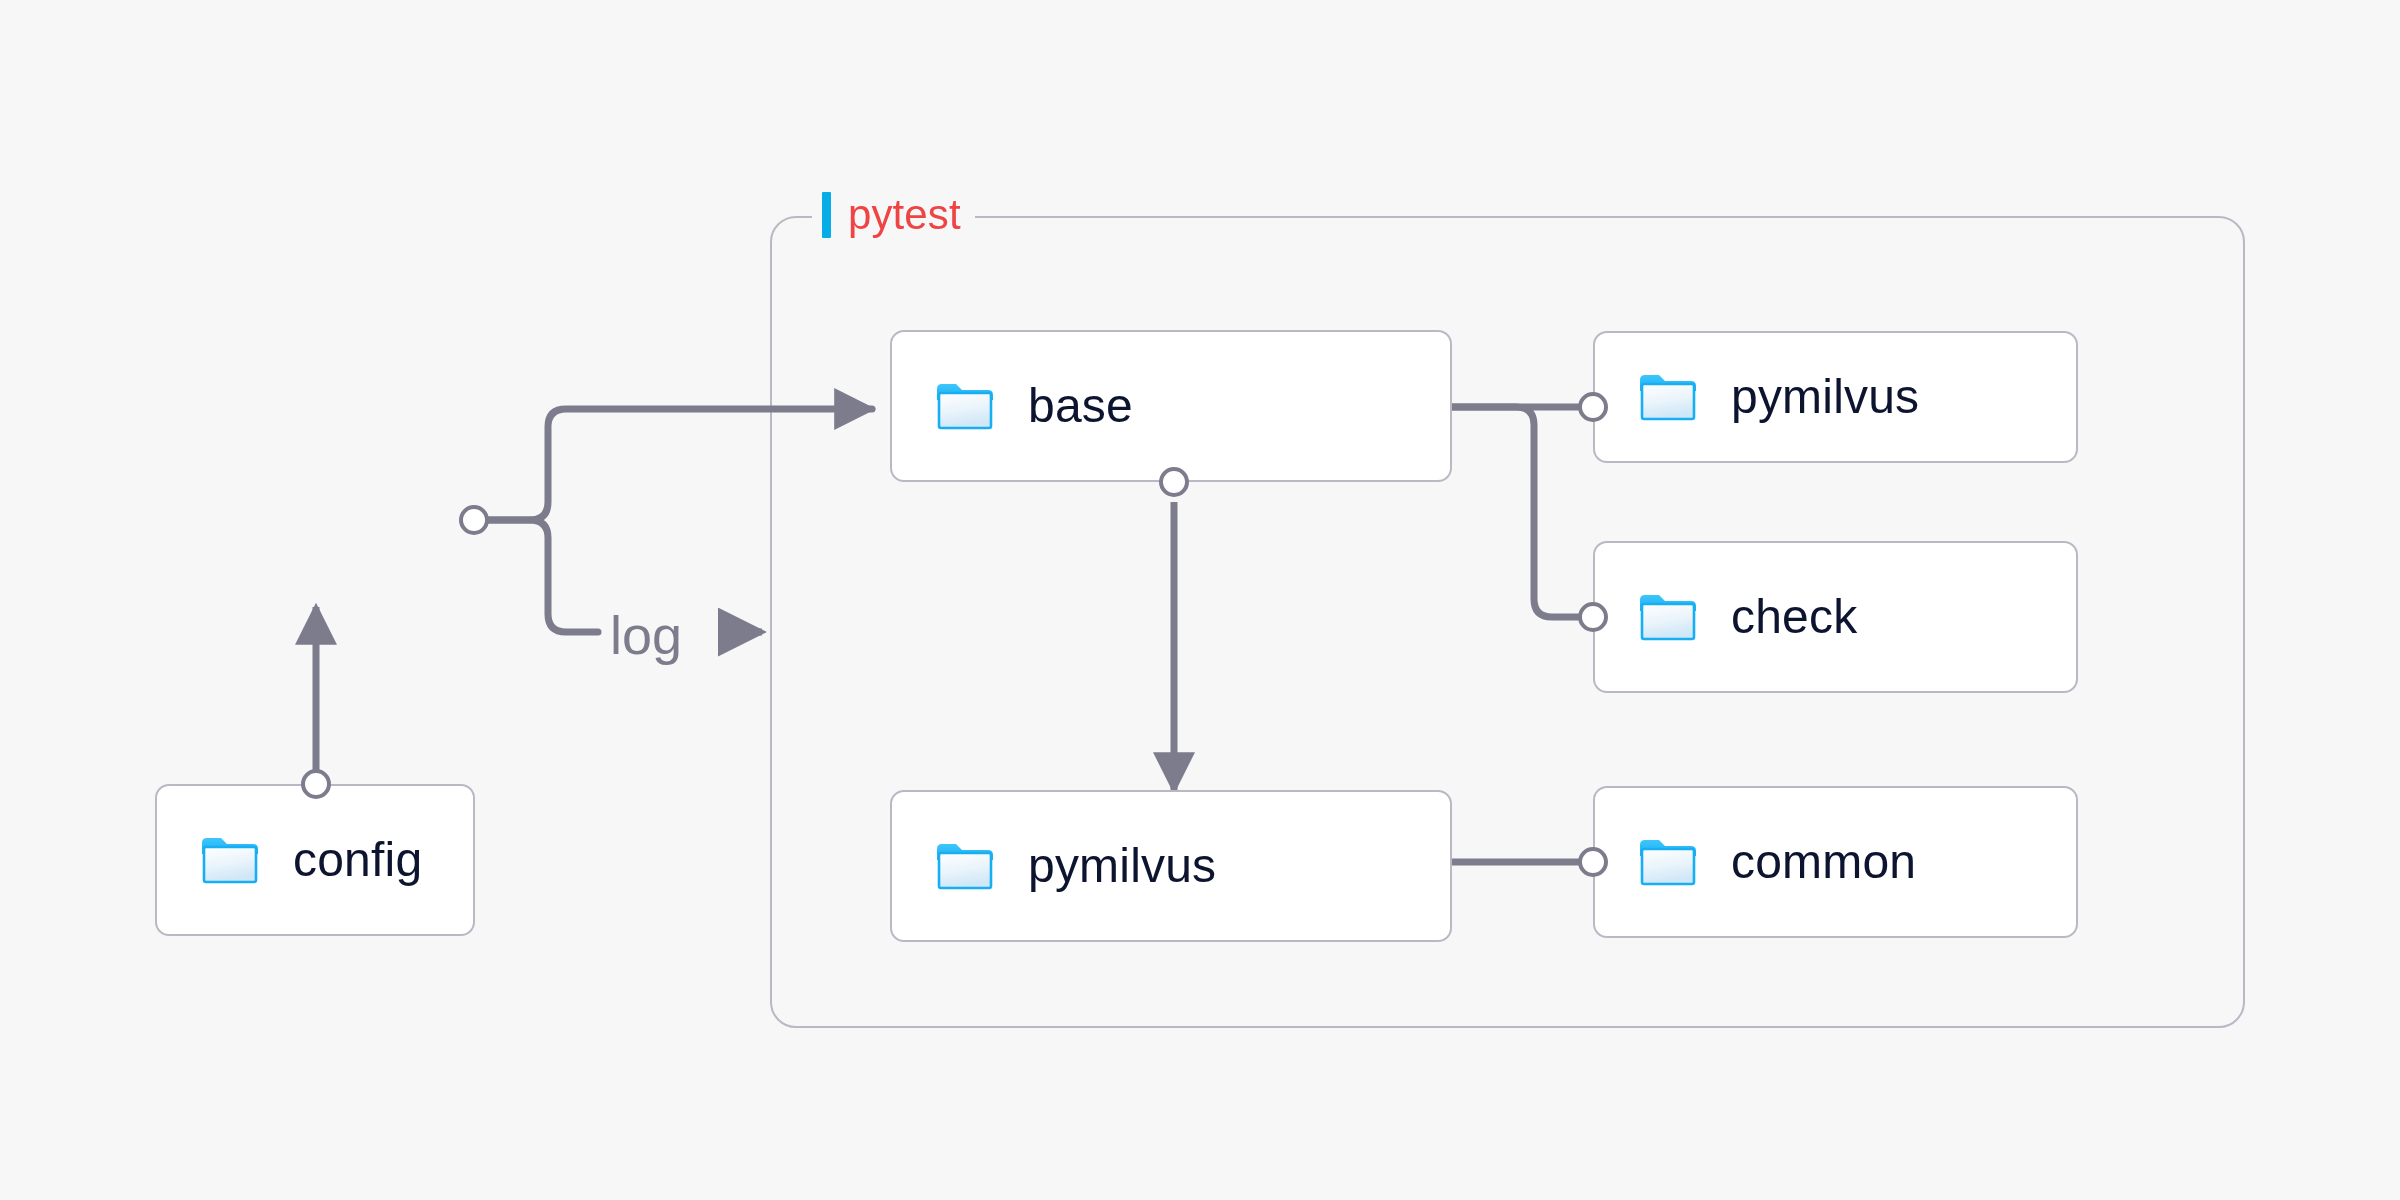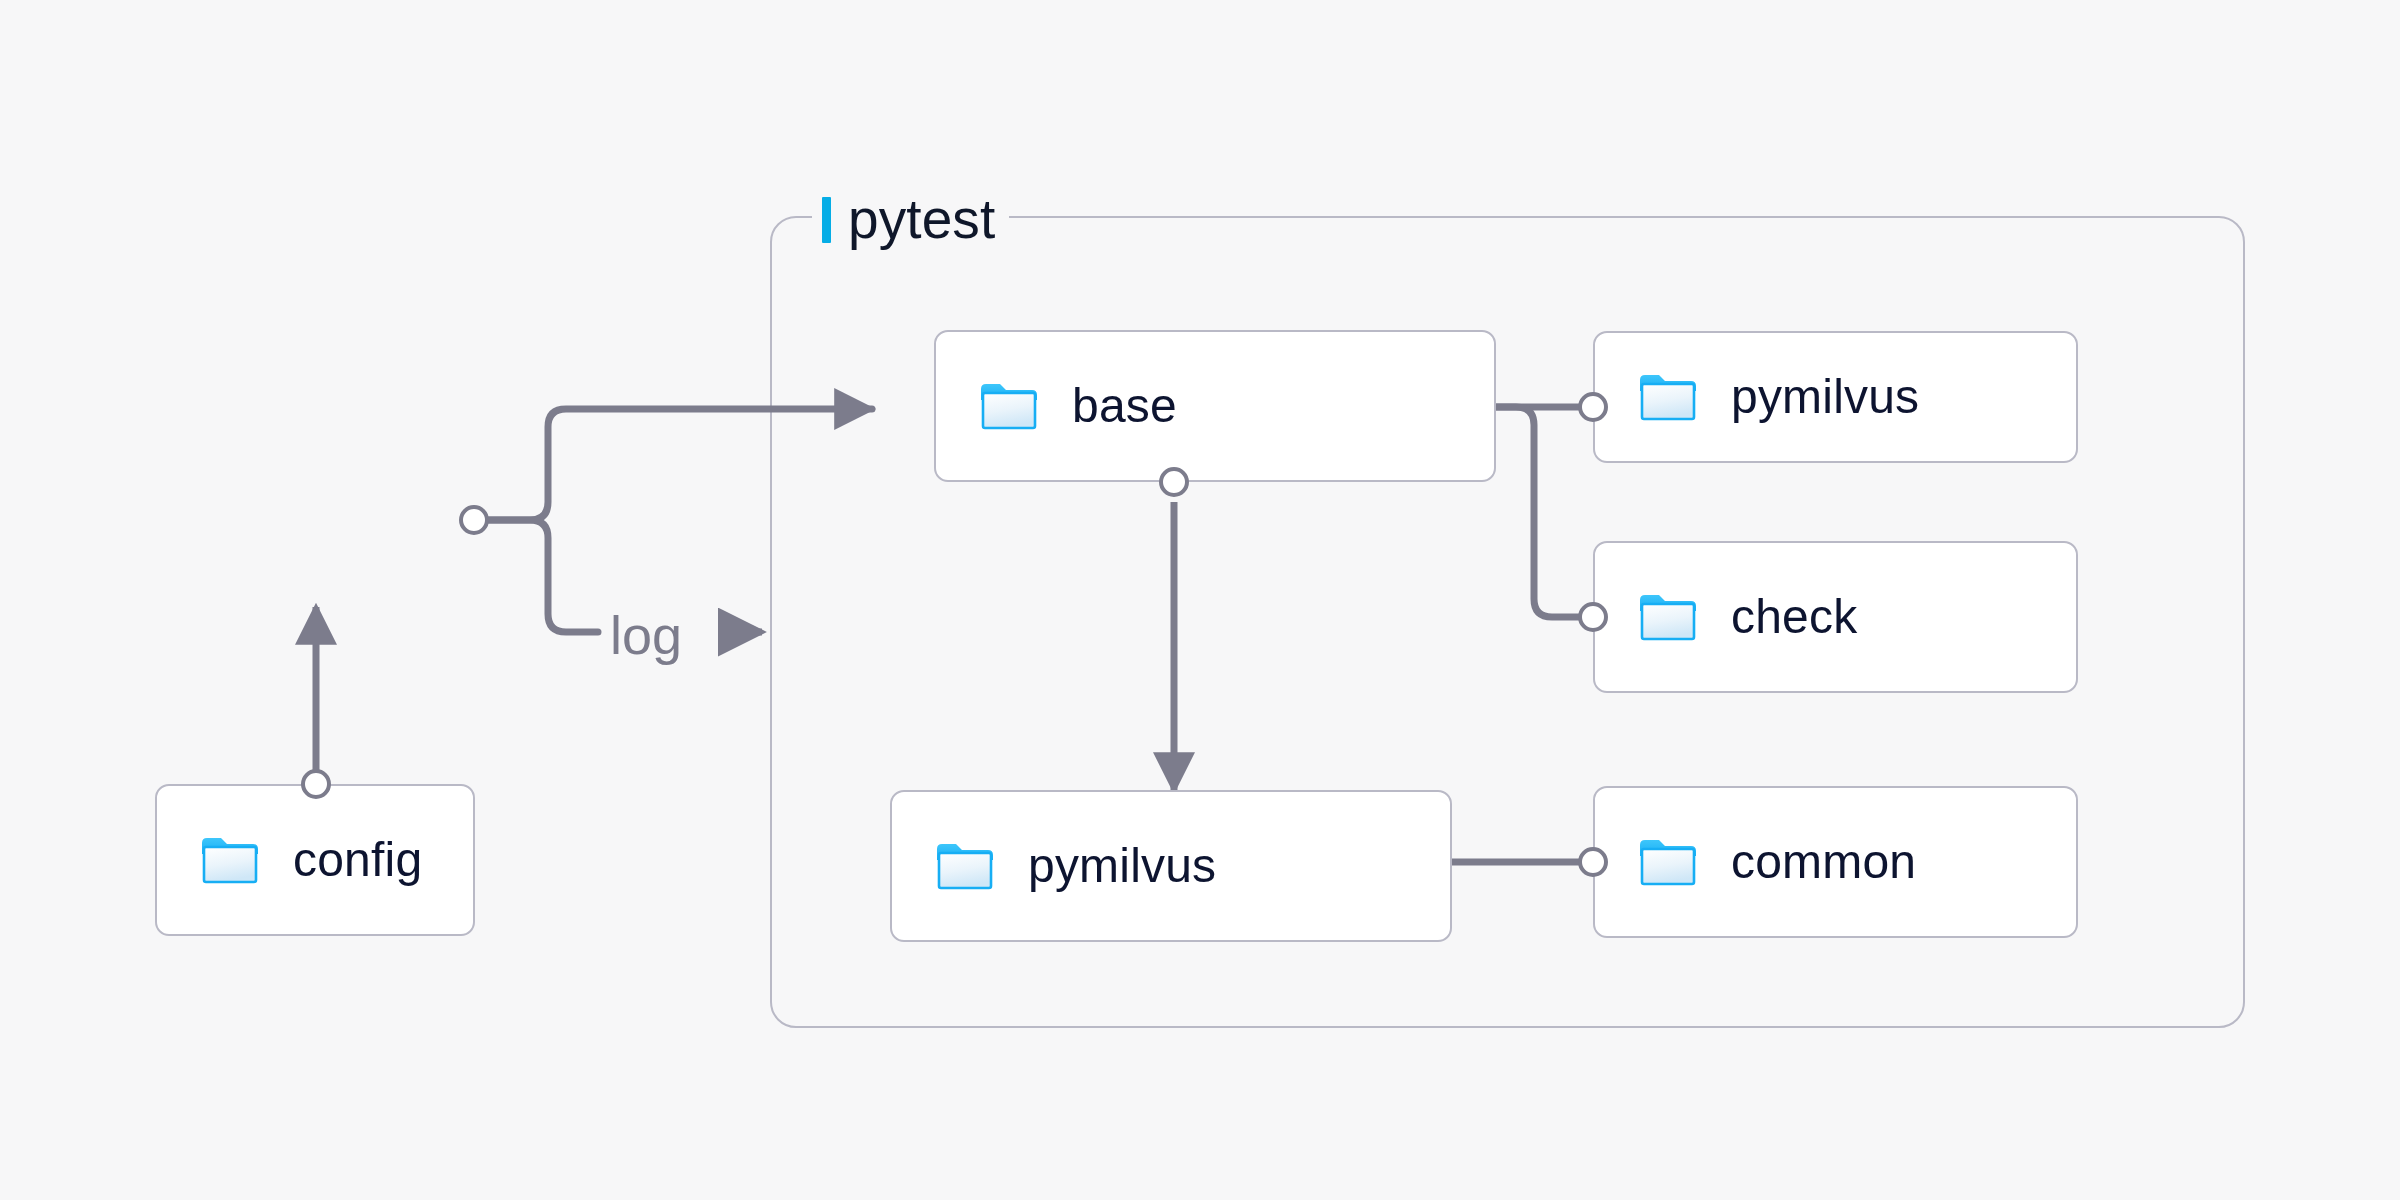--- a/index.html
+++ b/index.html
@@ -48,22 +48,22 @@
     z-index: 3;
   }
   .group-label .bar {
     width: 9px;
     height: 46px;
     background: #06ade6;
     border-radius: 1px;
     flex: none;
   }
   .group-label .txt {
-    font-size: 55px;
-    color: #0f172a;
+    font-size: 42px;
+    color: #ef4444;
     letter-spacing: .1px;
     line-height: 1;
     white-space: nowrap;
   }
 
   
   .node {
     position: absolute;
     background: #ffffff;
     border: 2px solid #b9b9c6;
@@ -179,21 +179,21 @@
 
   <div class="node" style="left:155px; top:784px; width:320px; height:152px;">
     <svg class="folder-icon" viewBox="0 0 62 52">
       <path d="M3 9 Q3 4 8 4 L22 4 L28 10 L54 10 Q59 10 59 15 L59 20 L3 20 Z" fill="url(#folderBack)"></path>
       <rect x="5" y="13" width="52" height="35" rx="2" fill="url(#folderFace)" stroke="#17aef4" stroke-width="2.6"></rect>
     </svg>
     <span class="label">config</span>
   </div>
   <div class="port" style="left:301px; top:769px;"></div>
 
-  <div class="node" style="left:890px; top:330px; width:562px; height:152px;margin-left:44px;">
+  <div class="node" style="left:890px; top:330px; width:562px; height:152px;">
     <svg class="folder-icon" viewBox="0 0 62 52">
       <path d="M3 9 Q3 4 8 4 L22 4 L28 10 L54 10 Q59 10 59 15 L59 20 L3 20 Z" fill="url(#folderBack)"></path>
       <rect x="5" y="13" width="52" height="35" rx="2" fill="url(#folderFace)" stroke="#17aef4" stroke-width="2.6"></rect>
     </svg>
     <span class="label">base</span>
   </div>
   <div class="port" style="left:1159px; top:467px;"></div>
 
   <div class="node" style="left:890px; top:790px; width:562px; height:152px;">
     <svg class="folder-icon" viewBox="0 0 62 52">

